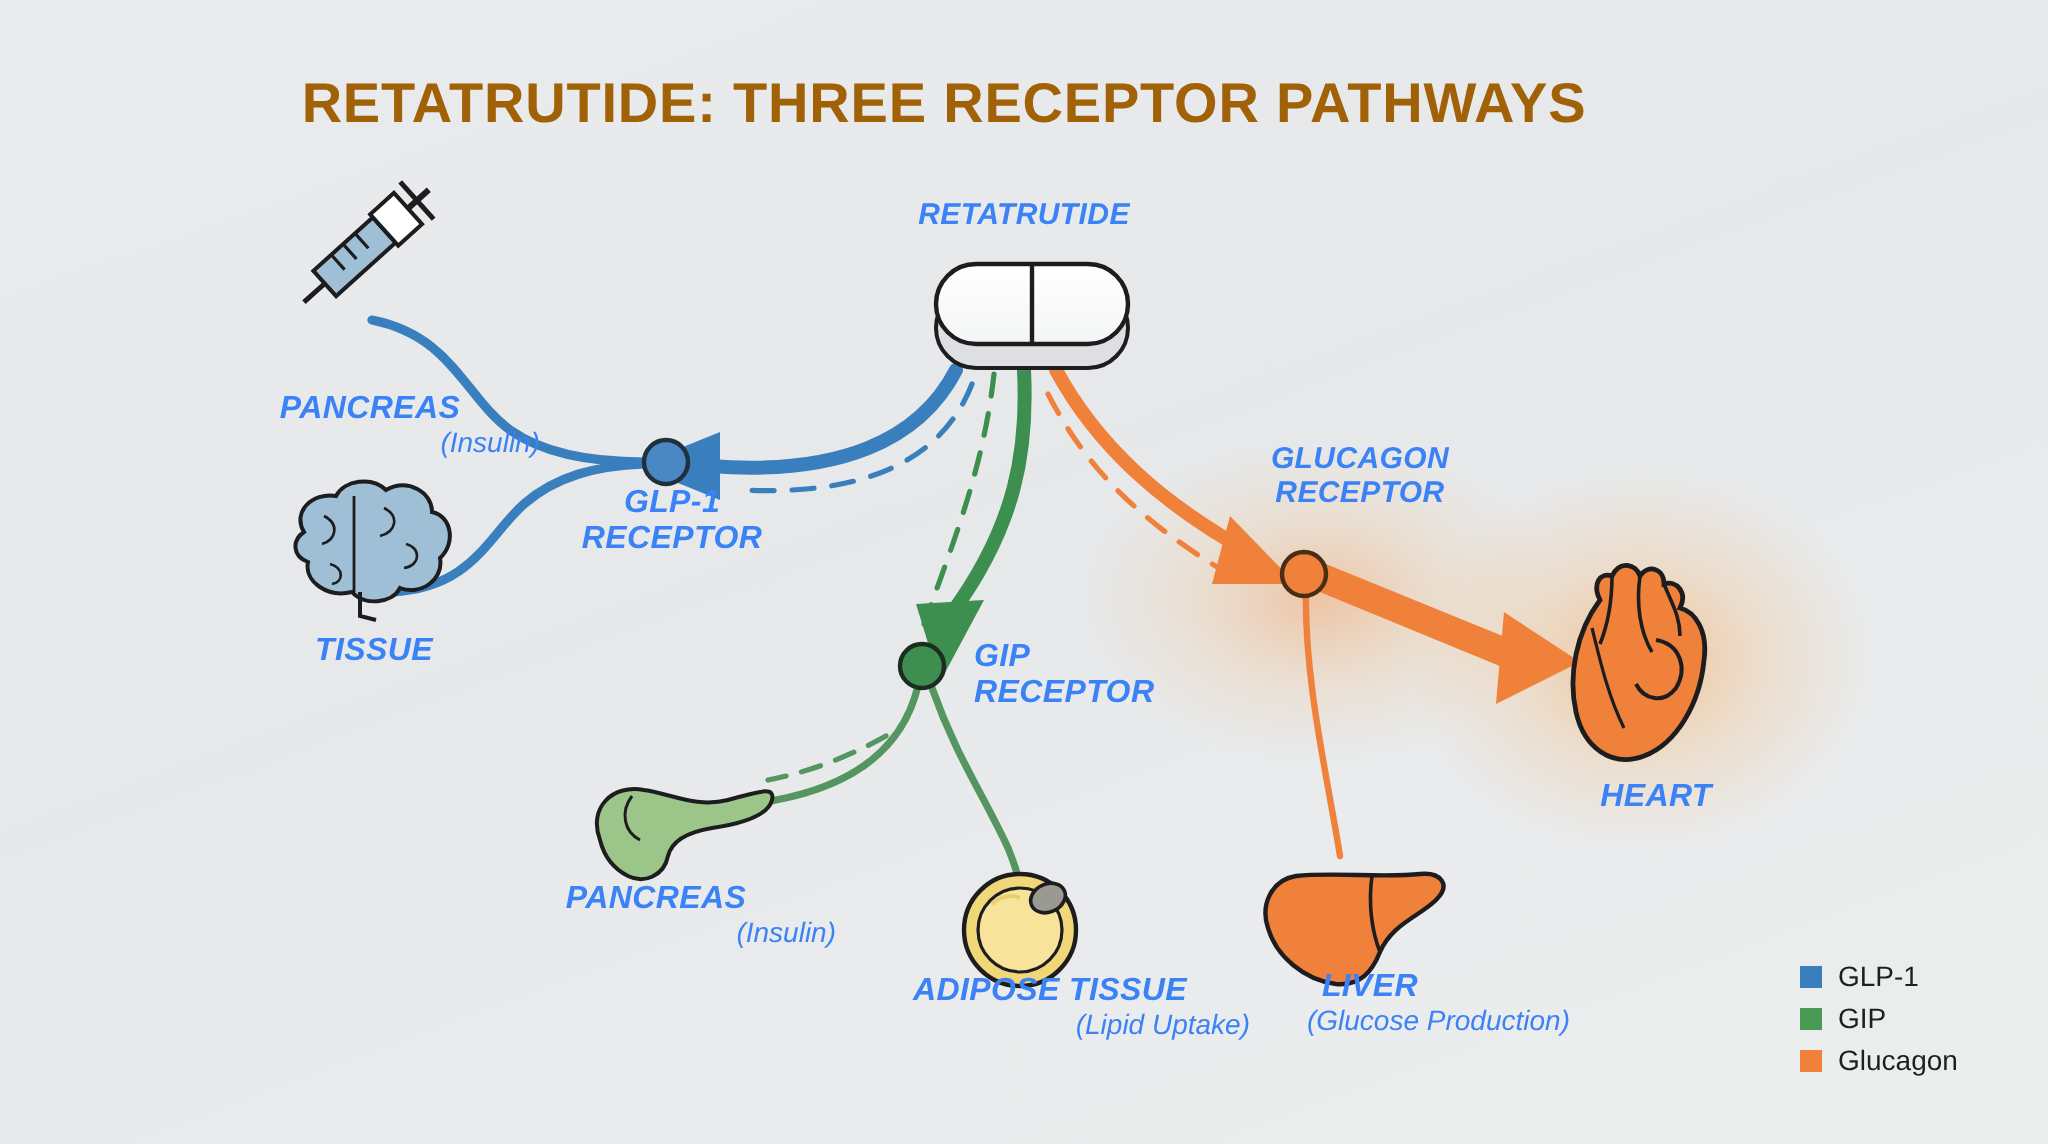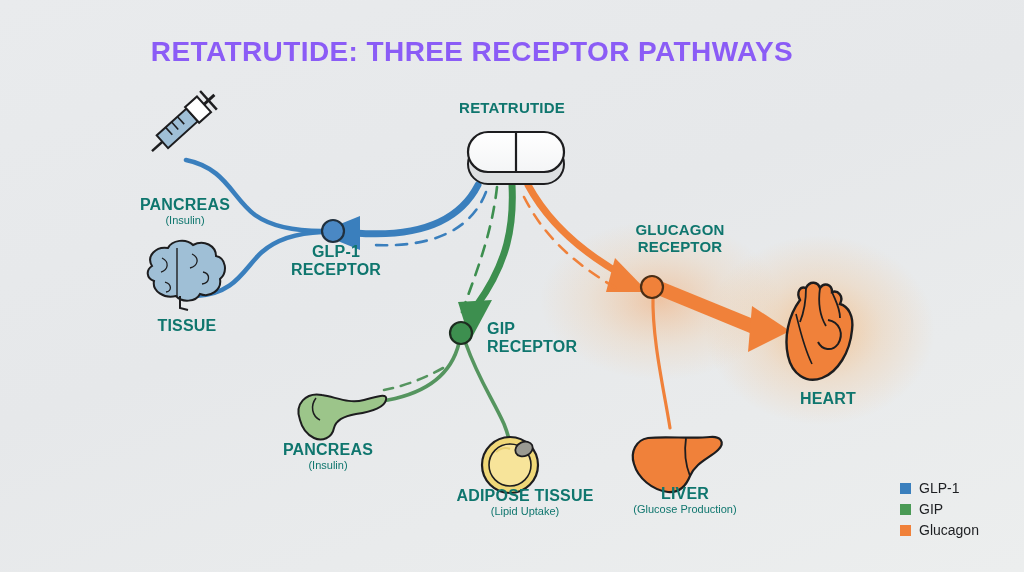--- a/index.html
+++ b/index.html
@@ -5,38 +5,38 @@
   * { margin:0; padding:0; box-sizing:border-box; }
   html,body { width:1024px; height:572px; overflow:hidden; }
   body {
     font-family:"Liberation Sans", sans-serif;
     background:linear-gradient(160deg,#e9ebed 0%, #e6e8ea 45%, #eceeee 100%);
     position:relative;
   }
   #stage { position:absolute; inset:0; width:1024px; height:572px; }
   .diagram-title {
     position:absolute; top:36px; left:0; width:944px; text-align:center;
-    font-size:28px; font-weight:bold; letter-spacing:.4px; color:#8b5cf6;
+    font-size:28px; font-weight:bold; letter-spacing:.4px; color:#a16207;
   }
   .node-label {
-    position:absolute; text-align:center; color:#0f766e;
-    font-weight:bold; line-height:1.12; letter-spacing:.2px;
+    position:absolute; text-align:center; color:#3b82f6;
+    font-weight:bold; line-height:1.12; letter-spacing:.2px;font-style:italic;
   }
   .node-label .sub { display:block; font-weight:normal; letter-spacing:0; }
   .lbl-retatrutide { top:100px; left:412px; width:200px; font-size:15px; }
   .lbl-glp1 { top:243px; left:256px; width:160px; font-size:16px; }
   .lbl-gip  { top:320px; left:487px; width:150px; font-size:16px; text-align:left;}
   .lbl-glucagon { top:222px; left:595px; width:170px; font-size:15px; }
   .lbl-pancreas-top { top:196px; left:100px; width:170px; font-size:16px; }
   .lbl-brain { top:317px; left:102px; width:170px; font-size:16px; }
   .lbl-pancreas-bot { top:441px; left:238px; width:180px; font-size:16px; }
   .lbl-adipose { top:487px; left:425px; width:200px; font-size:16px; }
   .lbl-liver { top:485px; left:585px; width:200px; font-size:16px; }
   .lbl-heart { top:390px; left:748px; width:160px; font-size:16px; }
-  .node-label .sub { font-size:11px; }
+  .node-label .sub { font-size:14px;text-align:right; }
   .legend { position:absolute; left:900px; top:480px; }
   .legend-row { display:flex; align-items:center; margin-bottom:5px; }
   .legend-swatch { width:11px; height:11px; margin-right:8px; display:block; }
   .legend-text { font-size:14px; color:#1d1f22; }
 </style>
 </head>
 <body>
 
 <div id="stage">
 

